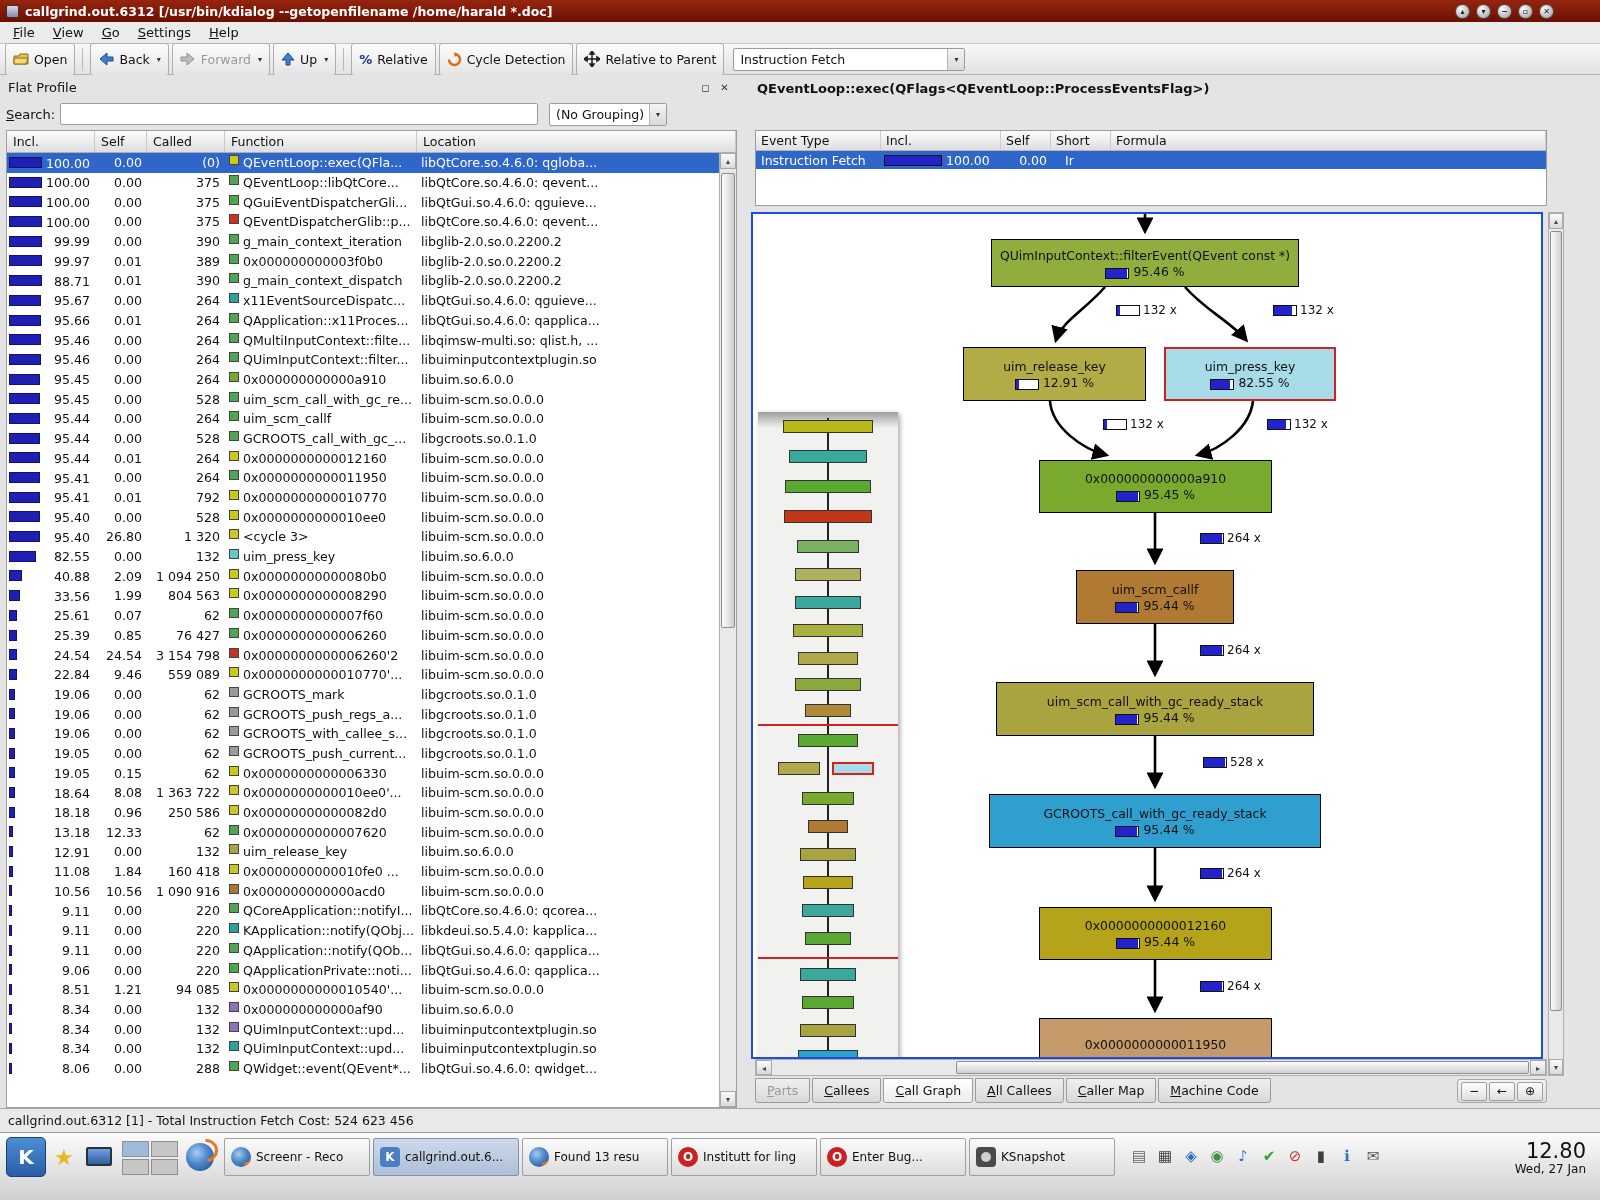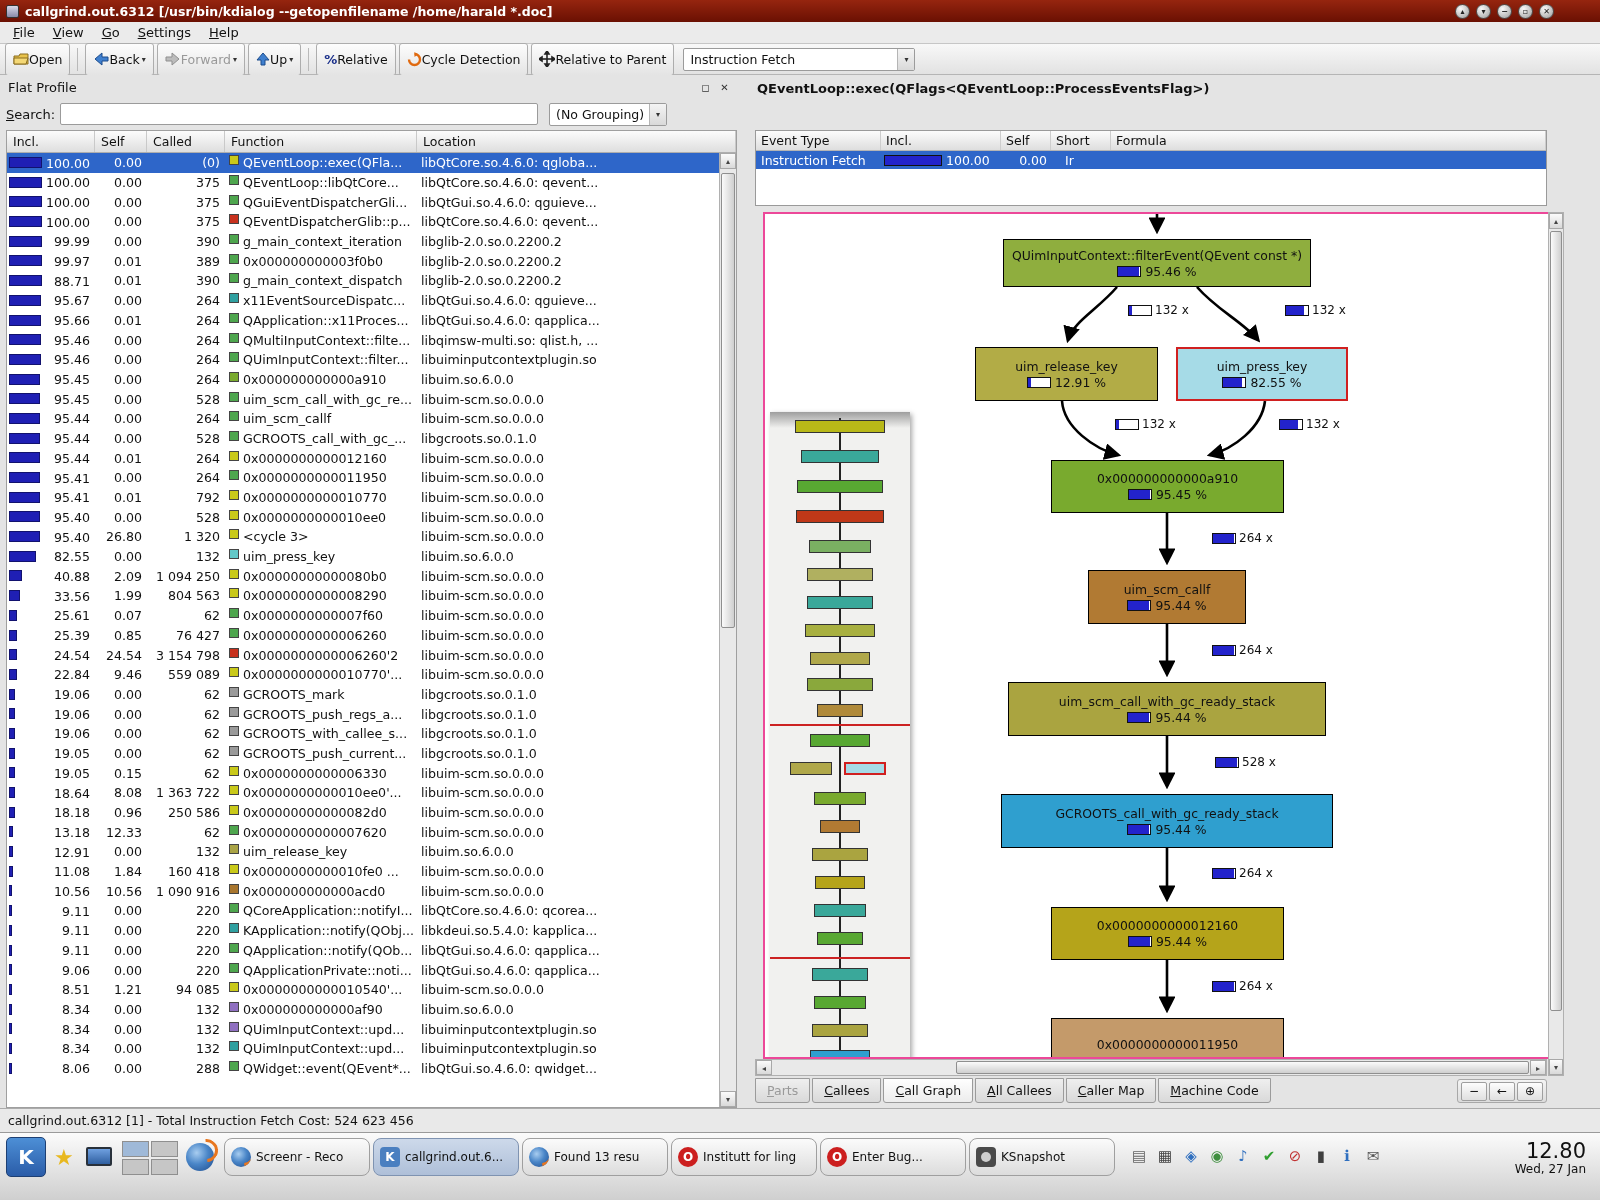--- a/index.html
+++ b/index.html
@@ -12,21 +12,21 @@
 .titlebar{position:absolute;left:0;top:0;width:1600px;height:22px;background:linear-gradient(180deg,#96250f,#6a1002);color:#fff;display:flex;align-items:center;padding:0 6px;font-size:12.5px;font-weight:bold}
 .titleicon{width:13px;height:13px;margin-right:6px;background:linear-gradient(#d8d8e8,#8a8aa8);border:1px solid #333;border-radius:2px;flex:none}
 .titletext{white-space:nowrap;overflow:hidden;flex:1}
 .titlebtns{display:flex;align-items:center;margin-right:40px}
 .tb-btn{width:15px;height:15px;border-radius:50%;background:radial-gradient(circle at 35% 30%,#f8f8f8,#bdbdbd 65%,#8f8f8f);border:1px solid #4f4f4f;color:#222;font-size:8px;line-height:13px;text-align:center;margin-left:6px}
 
 
 .menubar{position:absolute;left:0;top:22px;width:1600px;height:22px;background:#ebebeb;border-bottom:1px solid #c6c6c6;padding-left:4px}
 .menu-item{display:inline-block;padding:3px 9px;font-size:13px}
 .toolbar{position:absolute;left:0;top:44px;width:1600px;height:31px;background:linear-gradient(#f8f8f8,#e2e2e2);border-bottom:1px solid #b5b5b5;display:flex;align-items:center;padding:0 5px;gap:3px}
-.tbtn{display:inline-flex;align-items:center;padding:10px 7px;border:1px solid #adadad;border-radius:3px;background:linear-gradient(#fdfdfd,#e4e4e4);font-size:12.5px;height:33px;white-space:nowrap}
+.tbtn{display:inline-flex;align-items:center;gap:5px;padding:10px 7px;border:1px solid #adadad;border-radius:3px;background:linear-gradient(#fdfdfd,#e4e4e4);font-size:12.5px;height:33px;white-space:nowrap}
 .tbtn.disabled{color:#999}
 .chev{font-size:8px;margin-left:2px;color:#333}
 .tsep{width:1px;height:23px;background:#b9b9b9;margin:0 4px}
 .pcticon{color:#1a2f8a;font-weight:bold;font-size:13px}
 .combo{display:inline-flex;align-items:center;border:1px solid #9b9b9b;background:#fff;height:23px;padding-left:6px;border-radius:2px;font-size:12.5px;overflow:hidden}
 .combo .combo-arrow{width:17px;height:100%;margin-left:auto;background:linear-gradient(#f4f4f4,#d9d9d9);border-left:1px solid #b5b5b5;font-size:8px;display:flex;align-items:center;justify-content:center;color:#333}
 .event-combo{width:232px;margin-left:6px}
 .grouping{width:118px;margin-left:6px}
 
 
@@ -73,25 +73,25 @@
 .erow.sel{background:#2e66c9;color:#fff}
 .erow .ec0{padding-left:5px}
 .erow .ec1{display:flex;align-items:center;gap:4px;padding-left:3px}
 .erow .ec2{text-align:right;padding-right:4px}
 .erow .ec3{padding-left:14px}
 .minibar{display:inline-block;width:24px;height:11px;border:1px solid #111;background:#fff;position:relative;flex:none;vertical-align:-1px}
 .minibar .fillb{position:absolute;left:0;top:0;bottom:0;background:#2323cc}
 .erow .minibar{width:58px}
 
 
-.graph{position:absolute;left:16px;top:137px;width:792px;height:847px;background:#fff;border:2px solid #ec4899;overflow:hidden}
+.graph{position:absolute;left:4px;top:137px;width:792px;height:847px;background:#fff;border:2px solid #1d4ed8;overflow:hidden}
 .edges{position:absolute;left:0;top:0;pointer-events:none}
 .gnode{position:absolute;border:1px solid #000;text-align:center;font-size:12.4px;display:flex;flex-direction:column;justify-content:center;gap:1px;padding:1px 3px;line-height:15px}
 .gnode.gsel{border:2px solid #d02020}
-.nbar-row{display:flex;justify-content:center;align-items:center;gap:4px}
+.nbar-row{display:flex;justify-content:center;align-items:flex-end;gap:4px}
 .elabel{position:absolute;display:flex;align-items:center;gap:3px;font-size:12px;background:#fff;padding:0 1px}
 .overview{position:absolute;left:5px;top:198px;width:140px;height:649px;background:linear-gradient(180deg,#9e9e9e,#f1f1ef 16px),#f1f1ef;box-shadow:2px 2px 5px rgba(0,0,0,.35);overflow:hidden}
 .ospine{position:absolute;left:69px;top:6px;width:2px;height:635px;background:#222}
 .obar{position:absolute;height:13px;border:1px solid #333}
 .obar.osel{border:2px solid #d02020}
 .oline{position:absolute;left:0;width:100%;height:2px;background:#c22}
 .hscroll{position:absolute;left:8px;top:984px;width:792px;height:17px;background:#e9e9e9;border:1px solid #b0b0b0}
 .hs-btn{position:absolute;top:0;bottom:0;width:16px;font-size:8px;line-height:15px;text-align:center;background:linear-gradient(#fbfbfb,#d9d9d9);border:1px solid #a8a8a8;color:#444}
 .hs-thumb{position:absolute;top:1px;bottom:1px;background:linear-gradient(#fbfbfb,#cfcfcf);border:1px solid #8f8f8f;border-radius:2px}
 .vscroll2{position:absolute;left:801px;top:137px;width:16px;height:864px;background:#e9e9e9;border:1px solid #b0b0b0}
@@ -103,21 +103,21 @@
 .statusbar{position:absolute;left:0;top:1108px;width:1600px;height:24px;background:#e9e9e9;border-top:1px solid #ababab;font-size:12.5px;padding:4px 0 0 8px}
 .taskbar{position:absolute;left:0;top:1132px;width:1600px;height:68px;background:linear-gradient(#fbfbfb,#cfcfcf);border-top:1px solid #9a9a9a}
 .kmenu{position:absolute;left:6px;top:4px;width:40px;height:40px;border-radius:5px;background:linear-gradient(#4d8fd6,#2a5ca8);color:#fff;font-weight:bold;font-size:20px;text-align:center;line-height:38px;border:1px solid #1d3f73}
 .staricon{position:absolute;left:54px;top:12px;font-size:22px;color:#e8b81f}
 .deskico{position:absolute;left:86px;top:14px;width:26px;height:19px;background:linear-gradient(#6fa0e0,#2f5fa0);border:2px solid #28303a;border-radius:2px}
 .pager{position:absolute;left:122px;top:8px;display:grid;grid-template-columns:27px 27px;grid-template-rows:16px 16px;gap:2px}
 .pager .cell{background:#c6c6c6;border:1px solid #8f8f8f}
 .pager .cell.active{background:#9fb9d8}
 .fflaunch{position:absolute;left:186px;top:10px;width:28px;height:28px}
 .task-buttons{position:absolute;left:224px;top:5px;display:flex;gap:3px}
-.task{width:146px;height:38px;border:1px solid #9f9f9f;border-radius:8px;background:linear-gradient(#fbfbfb,#dcdcdc);display:flex;align-items:center;gap:5px;padding:8px 6px;font-size:12px;overflow:hidden;white-space:nowrap}
+.task{width:146px;height:38px;border:1px solid #9f9f9f;border-radius:2px;background:linear-gradient(#fbfbfb,#dcdcdc);display:flex;align-items:center;gap:5px;padding:8px 6px;font-size:12px;overflow:hidden;white-space:nowrap}
 .task.active{background:linear-gradient(#cdd9ea,#aebfd8);border-color:#7f93b1}
 .tlabel{overflow:hidden;text-overflow:ellipsis}
 .ticon{width:20px;height:20px;border-radius:50%;flex:none;display:flex;align-items:center;justify-content:center;color:#fff;font-weight:bold;font-size:12px;position:relative;overflow:hidden}
 .i-firefox,.fflaunch{background:radial-gradient(circle at 38% 35%,#a8cdf0 0%,#4a86c8 45%,#1c4a8c 100%);border-radius:50%}
 .i-firefox::after,.fflaunch::after{content:"";position:absolute;right:-4px;top:-4px;width:17px;height:17px;border-radius:50%;border:3px solid #e8761f;border-left-color:transparent;border-bottom-color:transparent;transform:rotate(40deg)}
 .fflaunch{position:absolute}
 .i-opera{background:#cc1f1f}
 .i-kcachegrind{background:#4a7fc0;border-radius:4px}
 .i-camera{background:#4a4a4a;border-radius:4px}
 .i-camera::after{content:"";position:absolute;left:5px;top:5px;width:10px;height:10px;border-radius:50%;background:#cfcfcf}

